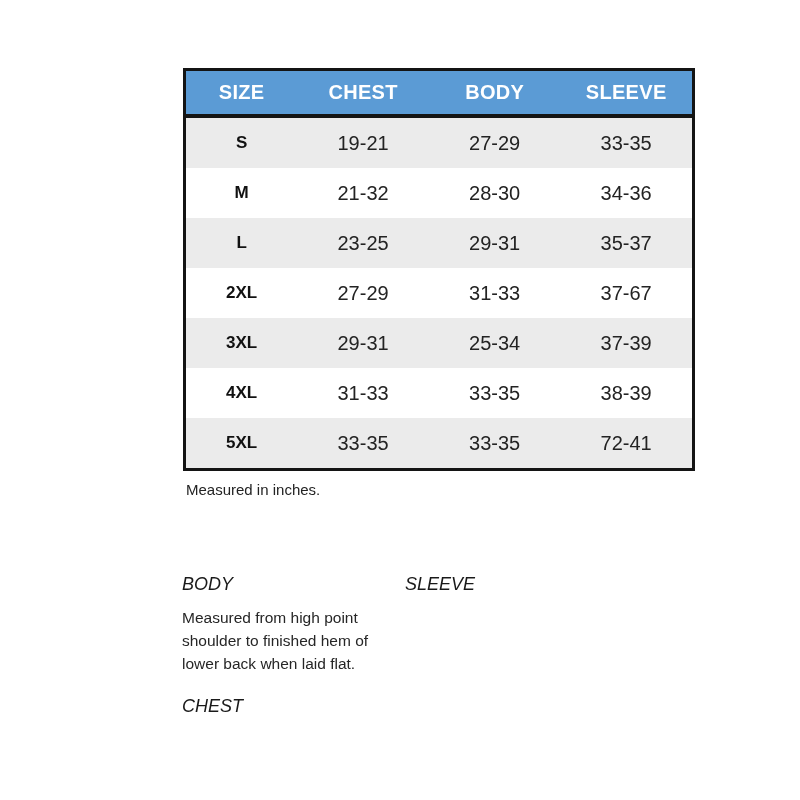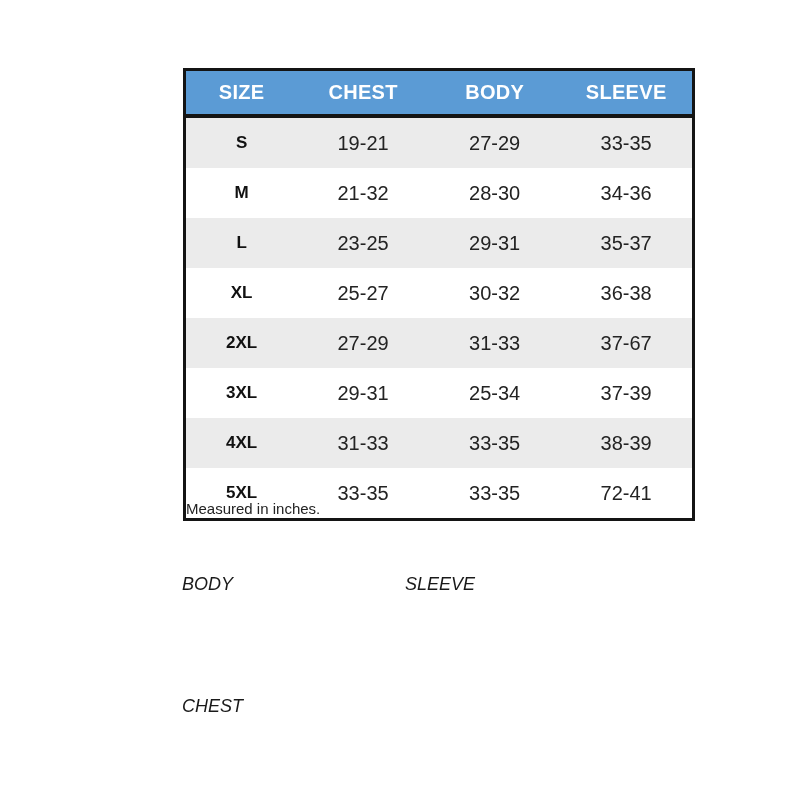--- a/index.html
+++ b/index.html
@@ -53,21 +53,21 @@
   .col-size   { width: 22%; }
   .col-chest  { width: 26%; }
   .col-body   { width: 26%; }
   .col-sleeve { width: 26%; }
   .td.col-size { font-weight: bold; font-size: 17px; color: #111111; }
 
   
   .units-note {
     position: absolute;
     left: 186px;
-    top: 500px;
+    top: 481px;
     font-size: 15px;
     color: #232323;
   }
 
   
   .htm-title {
     position: absolute;
     left: 182px;
     top: 522px;
     font-size: 23px;
@@ -119,26 +119,20 @@
         <div class="td col-body">28-30</div>
         <div class="td col-sleeve">34-36</div>
       </div>
       <div class="tr">
         <div class="td col-size">L</div>
         <div class="td col-chest">23-25</div>
         <div class="td col-body">29-31</div>
         <div class="td col-sleeve">35-37</div>
       </div>
       <div class="tr">
-        <div class="td col-size">XL</div>
-        <div class="td col-chest">25-27</div>
-        <div class="td col-body">30-32</div>
-        <div class="td col-sleeve">36-38</div>
-      </div>
-      <div class="tr">
         <div class="td col-size">2XL</div>
         <div class="td col-chest">27-29</div>
         <div class="td col-body">31-33</div>
         <div class="td col-sleeve">37-67</div>
       </div>
       <div class="tr">
         <div class="td col-size">3XL</div>
         <div class="td col-chest">29-31</div>
         <div class="td col-body">25-34</div>
         <div class="td col-sleeve">37-39</div>
@@ -156,20 +150,23 @@
         <div class="td col-sleeve">72-41</div>
       </div>
     </div>
   </div>
 
   <div class="units-note">Measured in inches.</div>
 
 
   <div class="measure-section sec-body">
     <div class="sec-label">BODY</div>
+    <div class="sec-text">Measured from high point
+shoulder to finished hem of
+lower back when laid flat.</div>
   </div>
 
   <div class="measure-section sec-sleeve">
     <div class="sec-label">SLEEVE</div>
   </div>
 
   <div class="measure-section sec-chest">
     <div class="sec-label">CHEST</div>
   </div>
 

